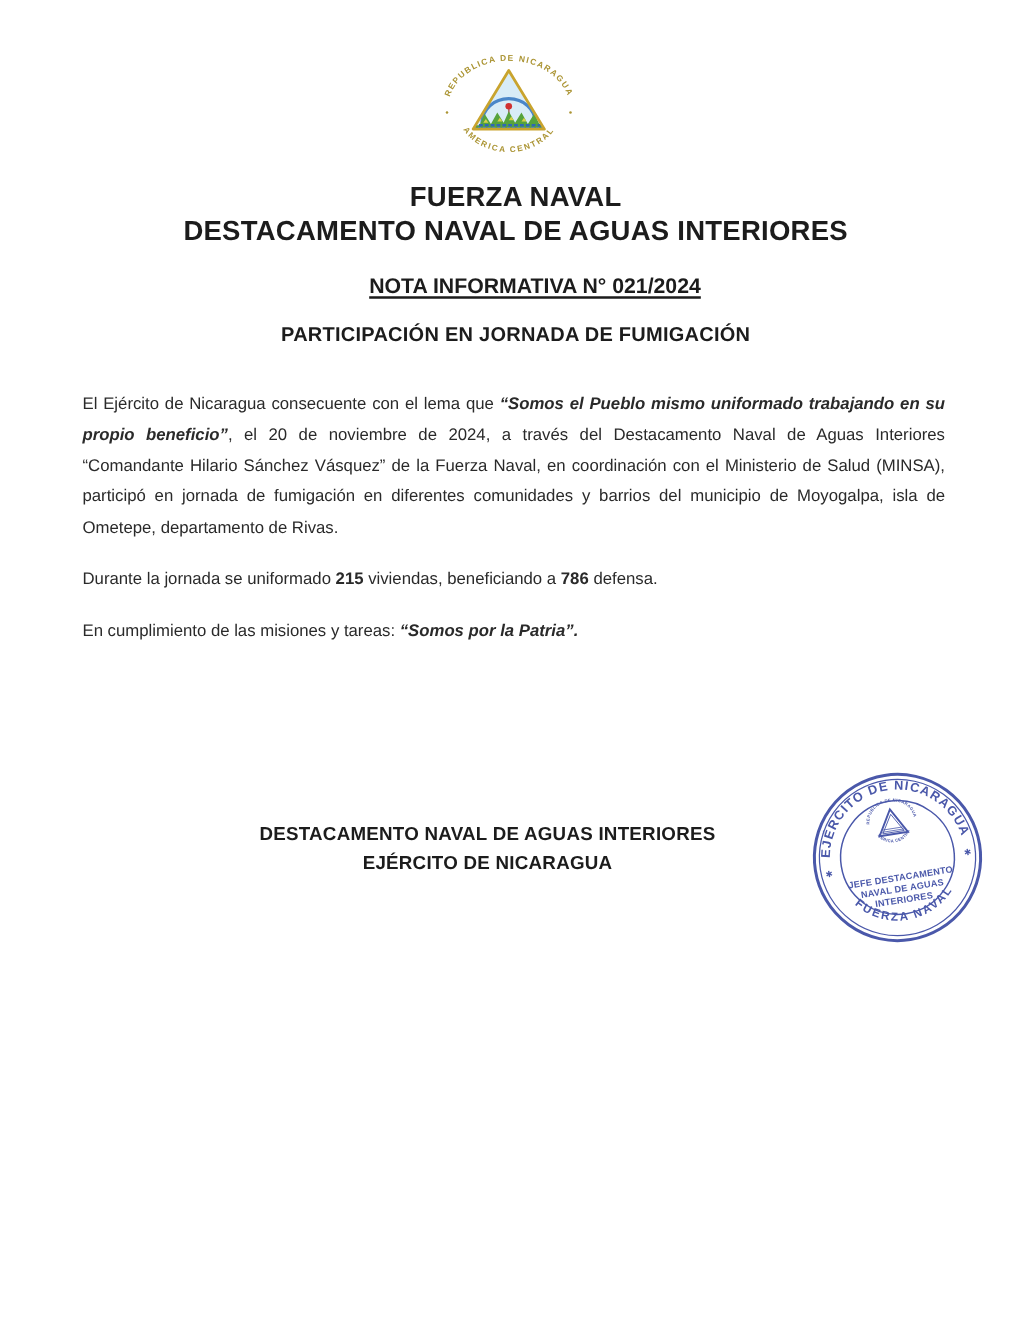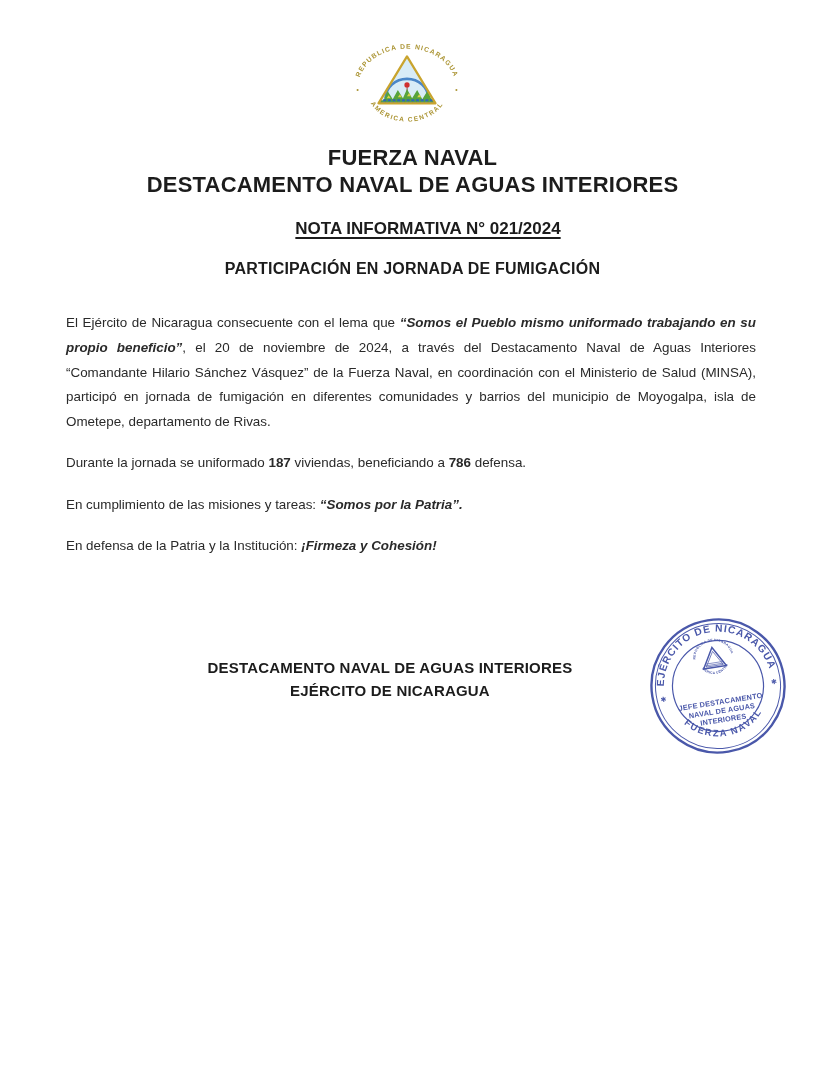--- a/index.html
+++ b/index.html
@@ -98,23 +98,22 @@
   </div>
 
   <div class="nota-title">
     <span>NOTA INFORMATIVA N° 021/2024</span>
   </div>
 
   <div class="subject-title">PARTICIPACIÓN EN JORNADA DE FUMIGACIÓN</div>
 
   <div class="doc-body">
     <p><span class="seg-normal">El Ejército de Nicaragua consecuente con el lema que </span><span class="seg-bold-italic">“Somos el Pueblo mismo uniformado trabajando en su propio beneficio”</span><span class="seg-normal">, el 20 de noviembre de 2024, a través del Destacamento Naval de Aguas Interiores “Comandante Hilario Sánchez Vásquez” de la Fuerza Naval, en coordinación con el Ministerio de Salud (MINSA), participó en jornada de fumigación en diferentes comunidades y barrios del municipio de Moyogalpa, isla de Ometepe, departamento de Rivas.</span></p>
-    <p><span class="seg-normal">Durante la jornada se uniformado </span><span class="seg-bold">187</span><span class="seg-normal"> viviendas, beneficiando a </span><span class="seg-bold">786</span><span class="seg-normal"> defensa.</span></p>
+    <p><span class="seg-normal">Durante la jornada se uniformado </span><span class="seg-bold">215</span><span class="seg-normal"> viviendas, beneficiando a </span><span class="seg-bold">786</span><span class="seg-normal"> defensa.</span></p>
     <p><span class="seg-normal">En cumplimiento de las misiones y tareas: </span><span class="seg-bold-italic">“Somos por la Patria”.</span></p>
-    <p><span class="seg-normal">En defensa de la Patria y la Institución: </span><span class="seg-bold-italic">¡Firmeza y Cohesión!</span></p>
   </div>
 
   <div class="signature">
     <div>DESTACAMENTO NAVAL DE AGUAS INTERIORES</div>
     <div>EJÉRCITO DE NICARAGUA</div>
   </div>
 
   <svg class="seal" viewBox="0 0 140 140">
     <defs>
       <path id="sealTop" d="M 17,80 A 54,54 0 1 1 123,80" fill="none"></path>

